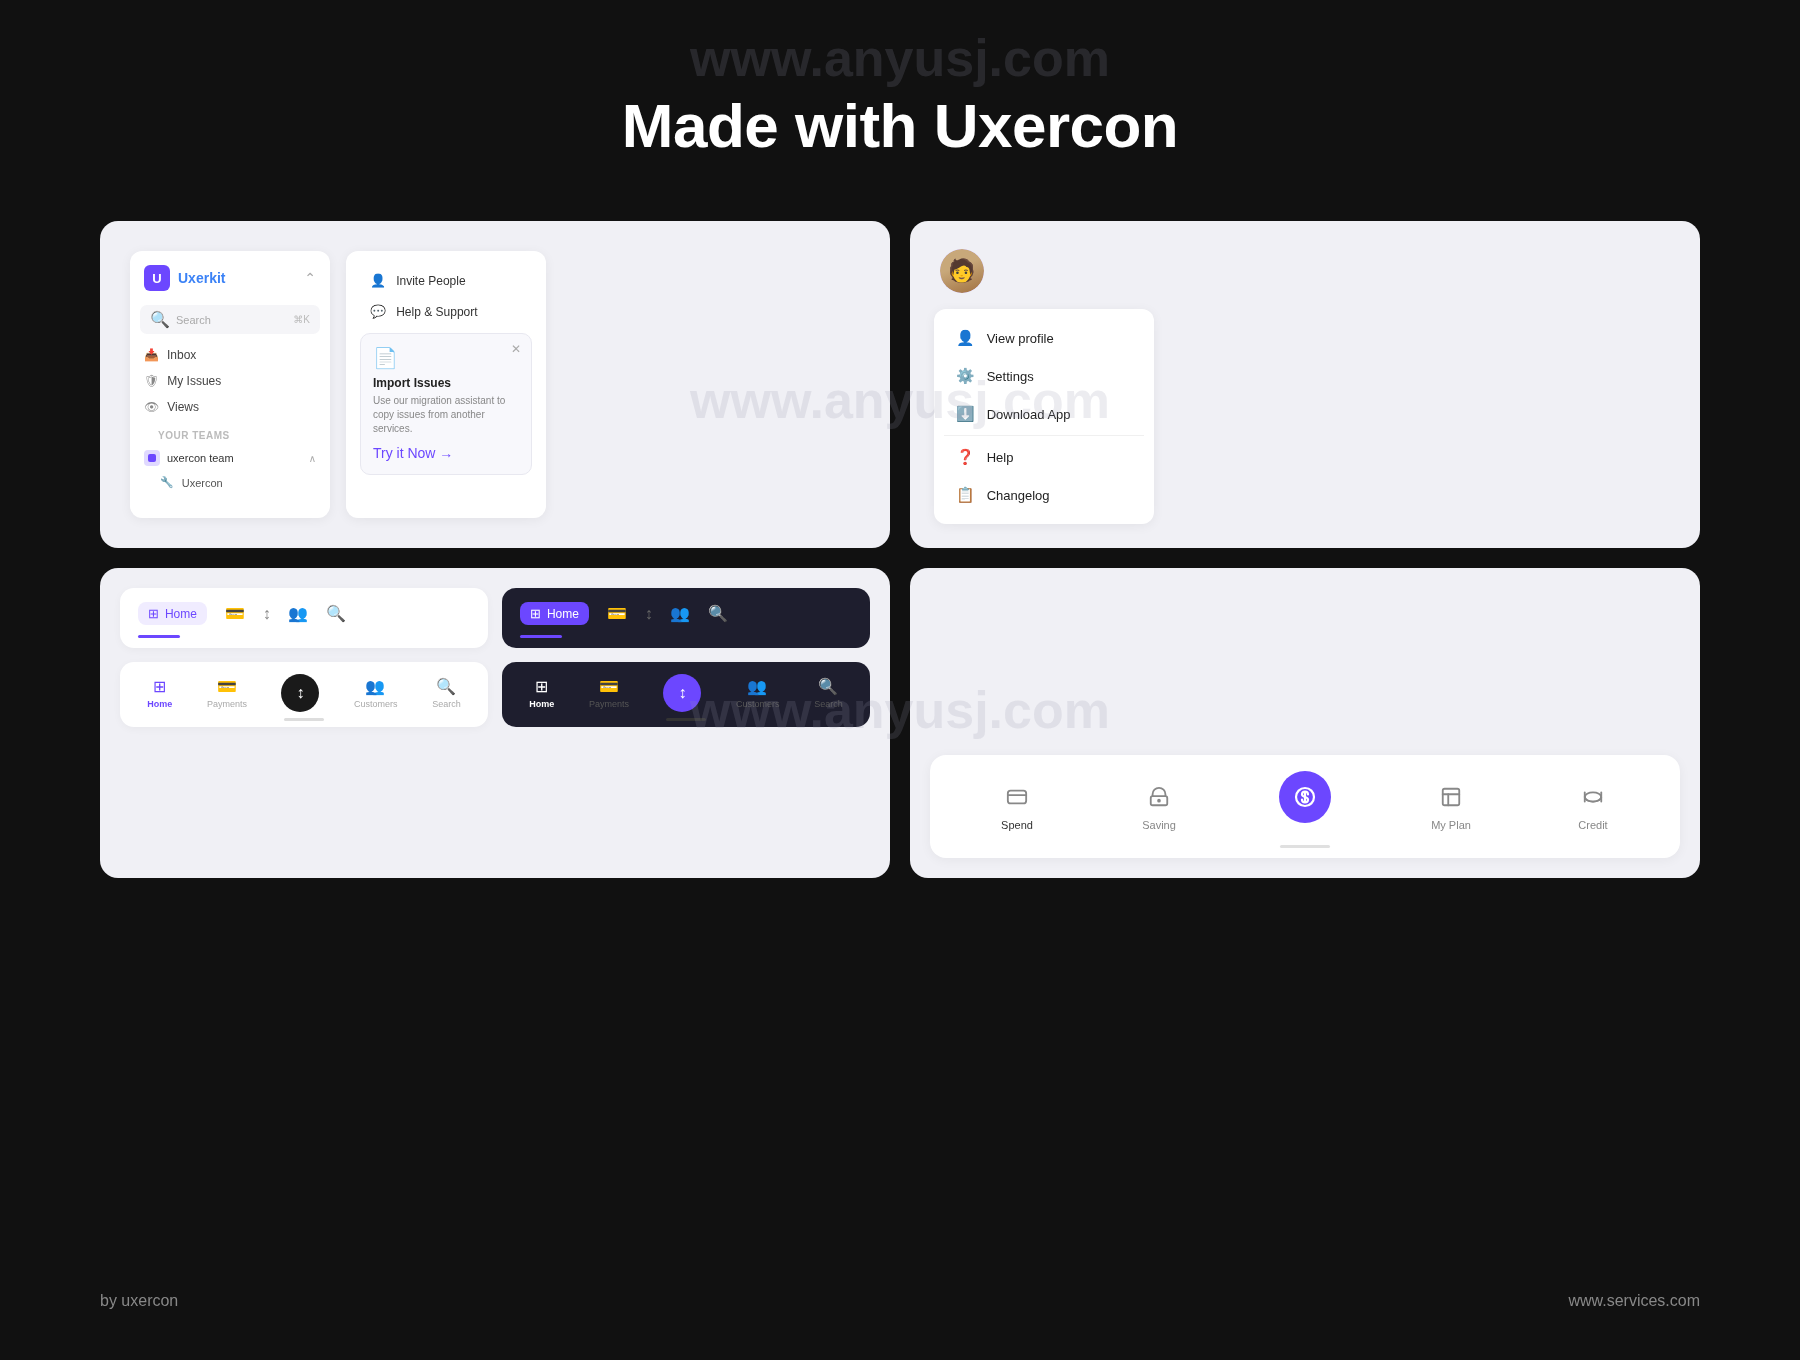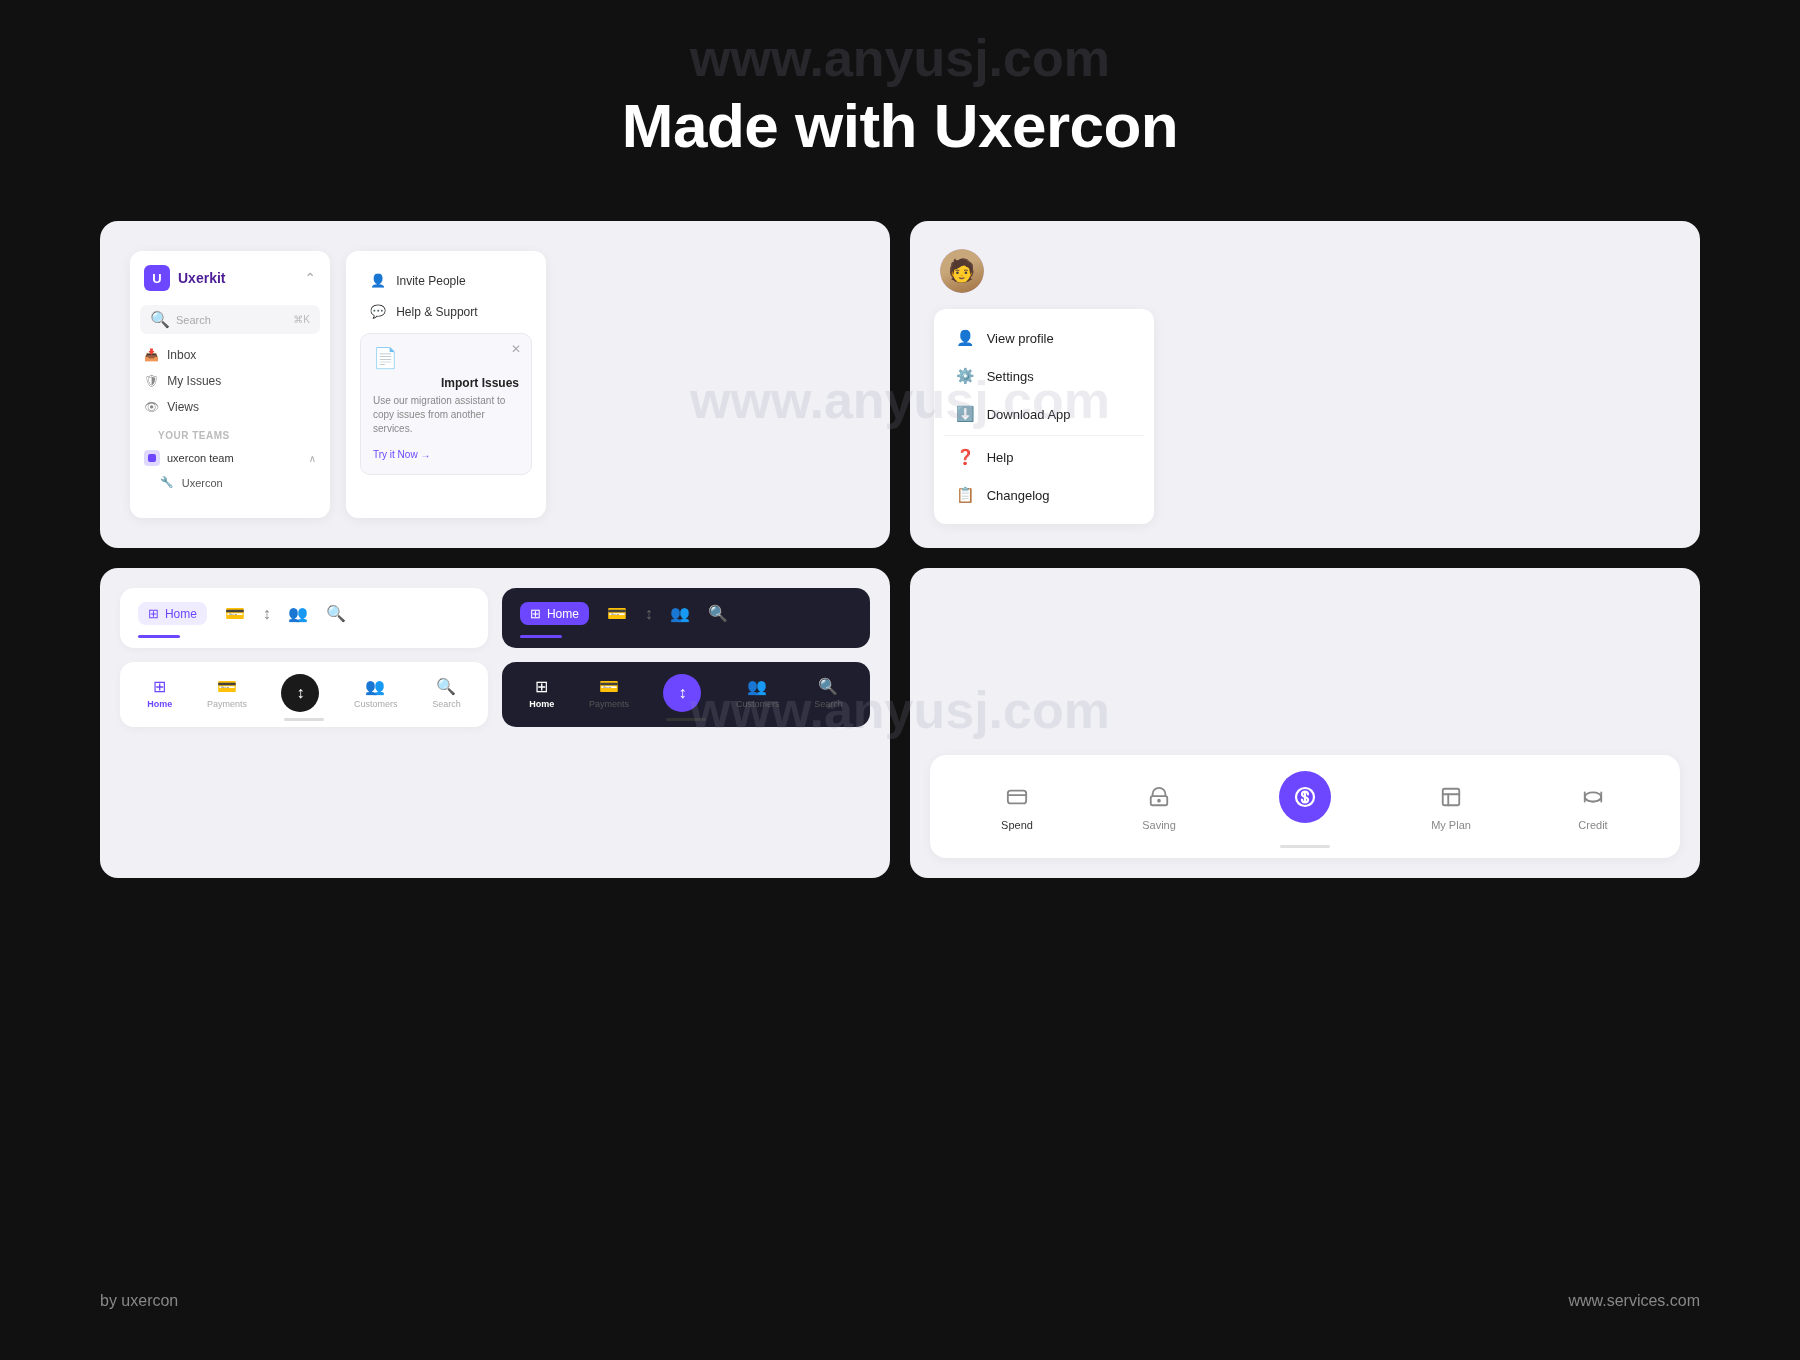--- a/index.html
+++ b/index.html
@@ -82,21 +82,21 @@
       display: flex;
       align-items: center;
       justify-content: center;
       color: #fff;
       font-size: 13px;
       font-weight: 700;
     }
     .logo-name {
       font-size: 14px;
       font-weight: 600;
-      color: #4c1d95;
+      color: #3b82f6;
     }
     .sidebar-sort-icon {
       color: #aaa;
       font-size: 14px;
     }
     .sidebar-search {
       display: flex;
       align-items: center;
       gap: 6px;
       margin: 4px 10px 8px 10px;
@@ -195,23 +195,23 @@
       top: 8px;
       right: 10px;
       font-size: 12px;
       color: #aaa;
       cursor: pointer;
     }
     .import-file-icon {
       font-size: 20px;
       margin-bottom: 6px;
     }
-    .import-title { font-size: 12px; font-weight: 600; color: #222; margin-bottom: 4px; text-align: right; }
+    .import-title { font-size: 12px; font-weight: 600; color: #222; margin-bottom: 4px; }
     .import-desc { font-size: 10px; color: #888; line-height: 1.4; margin-bottom: 8px; }
-    .import-link { font-size: 10px; color: #6c47ff; font-weight: 500; cursor: pointer; }
+    .import-link { font-size: 14px; color: #6c47ff; font-weight: 500; cursor: pointer; }
 
     
     .card-top-right {
       min-height: 310px;
       display: flex;
       align-items: flex-start;
       padding: 24px 24px;
       gap: 0;
     }
     .profile-menu {

